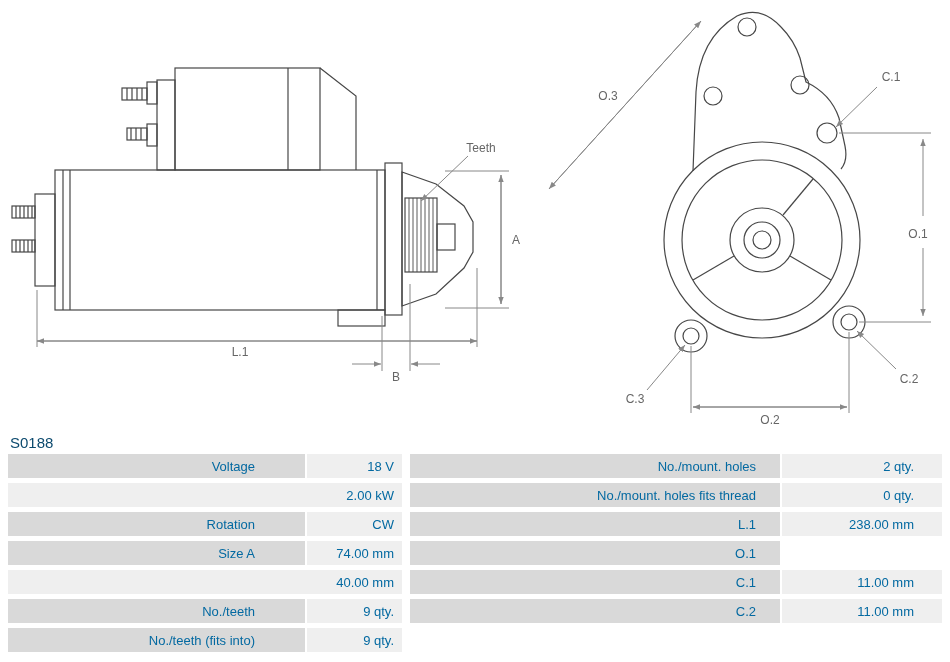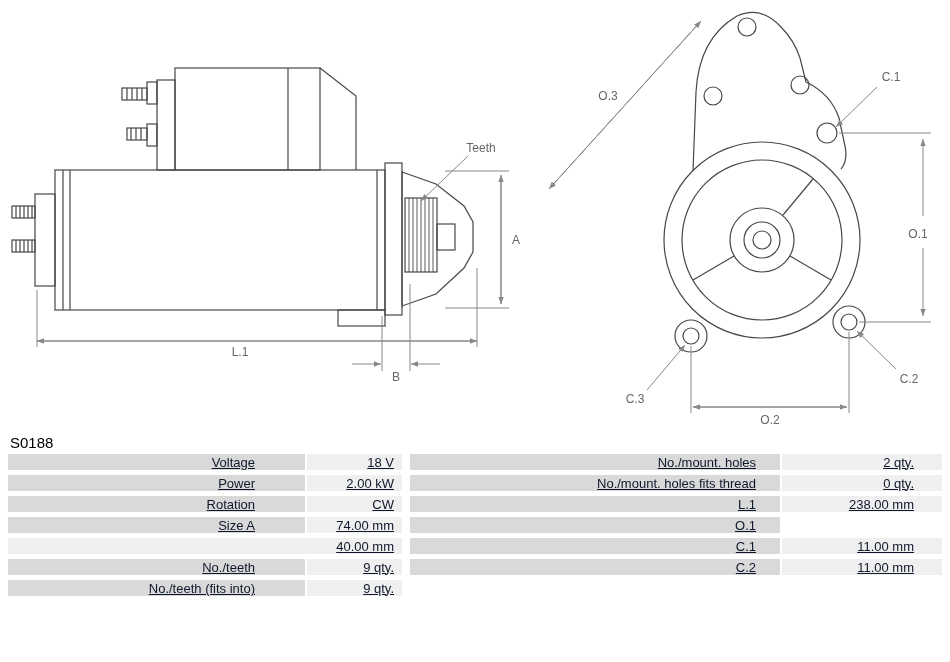--- a/index.html
+++ b/index.html
@@ -9,33 +9,33 @@
     font-family:"Liberation Sans", sans-serif;
   }
   .diagram-area { width:950px; height:432px; }
   svg text {
     font-family:"Liberation Sans", sans-serif;
     font-size:12px; fill:#666666;
   }
   .part-number {
     height:22px; line-height:22px;
     padding-left:10px;
-    color:#000000; font-size:15px;
+    color:#0c4a6e; font-size:15px;
   }
   .spec-tables {
     display:flex; gap:8px;
     padding:0 8px;
     align-items:flex-start;
   }
   .spec-table-left  { width:394px; }
   .spec-table-right { width:532px; }
   .spec-row { display:flex; gap:2px; margin-bottom:5px; }
   .spec-cell {
-    height:16px; display:flex; align-items:center; justify-content:flex-end;
-    font-size:13px; color:#0f172a; white-space:nowrap;text-decoration:underline;
+    height:24px; display:flex; align-items:center; justify-content:flex-end;
+    font-size:13px; color:#0369a1; white-space:nowrap;
   }
   .spec-table-left  .spec-label { width:297px; background:#d9d9d9; padding-right:50px; }
   .spec-table-left  .spec-value { flex:1;      background:#efefef; padding-right:8px;  }
   .spec-table-right .spec-label { width:370px; background:#d9d9d9; padding-right:24px;  }
   .spec-table-right .spec-value { flex:1;      background:#efefef; padding-right:28px; }
 </style>
 </head>
 <body>
 
 <div class="page">
@@ -182,21 +182,20 @@
   <div class="part-number">S0188</div>
 
   <div class="spec-tables">
 
     <div class="spec-table spec-table-left">
       <div class="spec-row">
         <div class="spec-cell spec-label">Voltage</div>
         <div class="spec-cell spec-value">18 V</div>
       </div>
       <div class="spec-row">
-        <div class="spec-cell spec-label">Power</div>
         <div class="spec-cell spec-value">2.00 kW</div>
       </div>
       <div class="spec-row">
         <div class="spec-cell spec-label">Rotation</div>
         <div class="spec-cell spec-value">CW</div>
       </div>
       <div class="spec-row">
         <div class="spec-cell spec-label">Size A</div>
         <div class="spec-cell spec-value">74.00 mm</div>
       </div>

